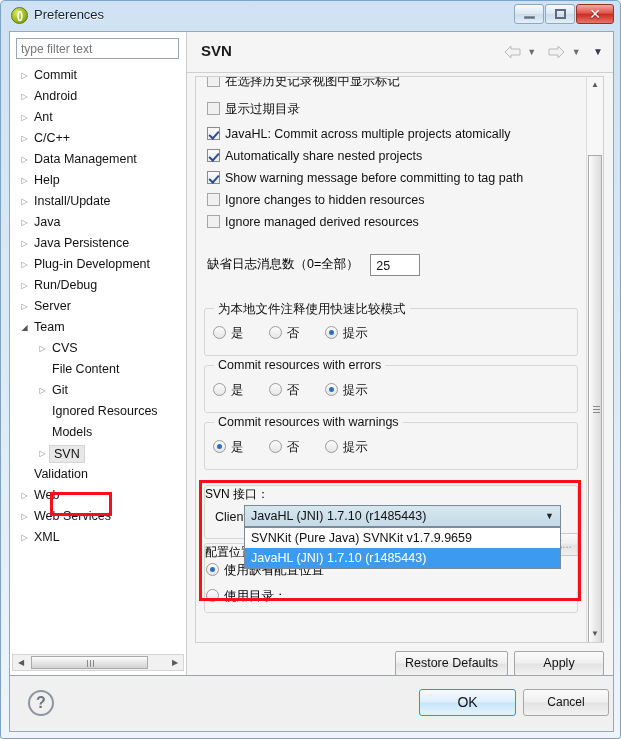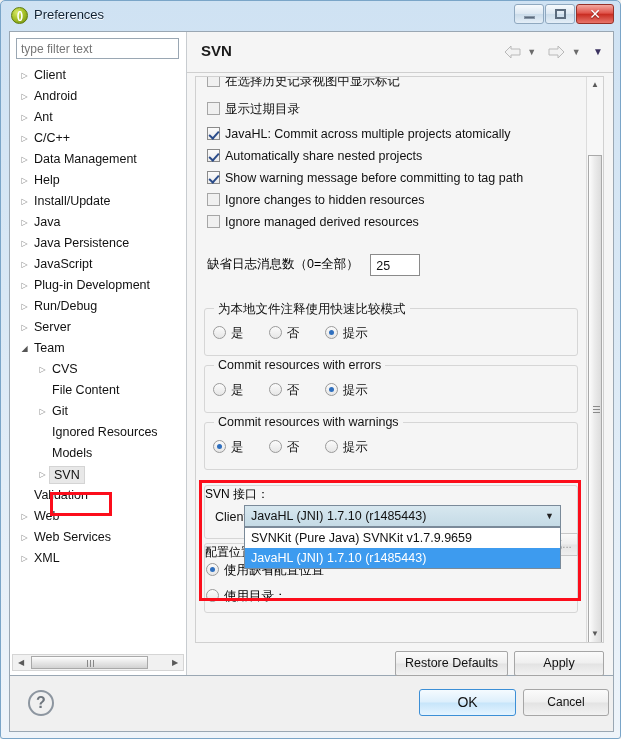--- a/index.html
+++ b/index.html
@@ -236,30 +236,29 @@
     <div class="btn-close">
       <span class="x">✕</span>
     </div>
   </div>
 
   <div class="dlg-body">
 
     <div class="left-pane">
       <input class="filter-box" type="text" placeholder="type filter text" style="">
       <div class="tree" id="tree-container">
-          <div class="tree-item"><span style="display: inline-block; width: 8px;"></span><span class="arrow">▷</span><span class="lbl">Client</span></div>
+          <div class="tree-item"><span style="display: inline-block; width: 8px;"></span><span class="arrow">▷</span><span class="lbl">Commit</span></div>
           <div class="tree-item"><span style="display: inline-block; width: 8px;"></span><span class="arrow">▷</span><span class="lbl">Android</span></div>
           <div class="tree-item"><span style="display: inline-block; width: 8px;"></span><span class="arrow">▷</span><span class="lbl">Ant</span></div>
           <div class="tree-item"><span style="display: inline-block; width: 8px;"></span><span class="arrow">▷</span><span class="lbl">C/C++</span></div>
           <div class="tree-item"><span style="display: inline-block; width: 8px;"></span><span class="arrow">▷</span><span class="lbl">Data Management</span></div>
           <div class="tree-item"><span style="display: inline-block; width: 8px;"></span><span class="arrow">▷</span><span class="lbl">Help</span></div>
           <div class="tree-item"><span style="display: inline-block; width: 8px;"></span><span class="arrow">▷</span><span class="lbl">Install/Update</span></div>
           <div class="tree-item"><span style="display: inline-block; width: 8px;"></span><span class="arrow">▷</span><span class="lbl">Java</span></div>
           <div class="tree-item"><span style="display: inline-block; width: 8px;"></span><span class="arrow">▷</span><span class="lbl">Java Persistence</span></div>
-          <div class="tree-item"><span style="display: inline-block; width: 8px;"></span><span class="arrow">▷</span><span class="lbl">JavaScript</span></div>
           <div class="tree-item"><span style="display: inline-block; width: 8px;"></span><span class="arrow">▷</span><span class="lbl">Plug-in Development</span></div>
           <div class="tree-item"><span style="display: inline-block; width: 8px;"></span><span class="arrow">▷</span><span class="lbl">Run/Debug</span></div>
           <div class="tree-item"><span style="display: inline-block; width: 8px;"></span><span class="arrow">▷</span><span class="lbl">Server</span></div>
           <div class="tree-item"><span style="display: inline-block; width: 8px;"></span><span class="arrow open" style="transform: none;">◢</span><span class="lbl">Team</span></div>
           <div class="tree-item"><span style="display: inline-block; width: 26px;"></span><span class="arrow">▷</span><span class="lbl">CVS</span></div>
           <div class="tree-item"><span style="display: inline-block; width: 26px;"></span><span class="arrow">&nbsp;</span><span class="lbl">File Content</span></div>
           <div class="tree-item"><span style="display: inline-block; width: 26px;"></span><span class="arrow">▷</span><span class="lbl">Git</span></div>
           <div class="tree-item"><span style="display: inline-block; width: 26px;"></span><span class="arrow">&nbsp;</span><span class="lbl">Ignored Resources</span></div>
           <div class="tree-item"><span style="display: inline-block; width: 26px;"></span><span class="arrow">&nbsp;</span><span class="lbl">Models</span></div>
           <div class="tree-item sel"><span style="display: inline-block; width: 26px;"></span><span class="arrow">▷</span><span class="lbl">SVN</span></div>

